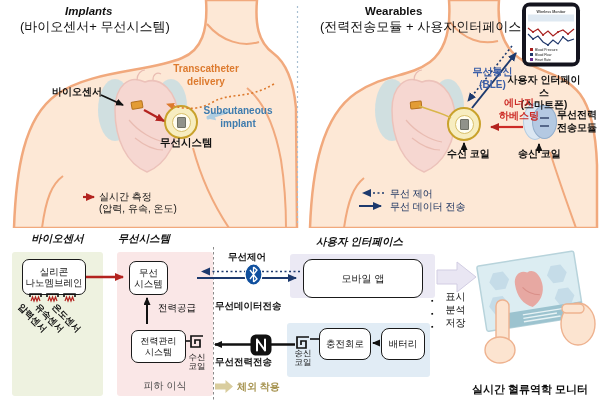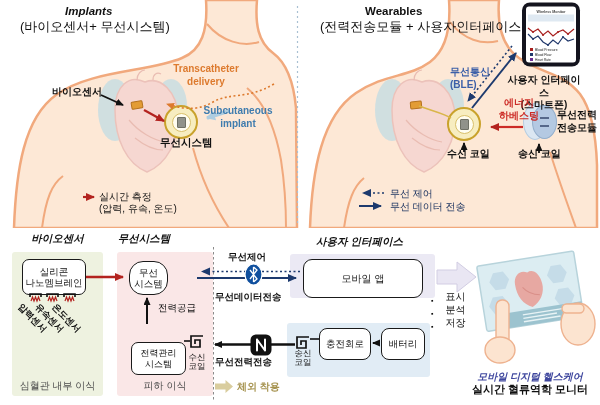--- a/index.html
+++ b/index.html
@@ -165,21 +165,21 @@
   <div class="lbl b blue ctr" style="left:198px;top:104px;width:80px;line-height:13px">
     <span>Subcutaneous</span><br>
     <span>implant</span>
   </div>
   <div class="lbl b" style="left:160px;top:136px;font-size:10.5px">무선시스템</div>
   <div class="lbl" style="left:99px;top:191px">실시간 측정</div>
   <div class="lbl" style="left:99px;top:203px">(압력, 유속, 온도)</div>
 
   <div class="lbl title" style="left:328px;top:5px">Wearables</div>
   <div class="lbl sub" style="left:320px;top:19px">(전력전송모듈 + 사용자인터페이스</div>
-  <div class="lbl b navy" style="left:450px;top:65px;width:57px;text-align:left;line-height:13px;color:#3c5fa8">
+  <div class="lbl b navy" style="left:464px;top:65px;width:57px;text-align:center;line-height:13px;color:#3c5fa8">
     <span>무선통신</span><br>
     <span>(BLE)</span>
   </div>
   <div class="lbl b ctr" style="left:503px;top:74px;width:82px;line-height:12.5px">
     <span>사용자 인터페이스</span><br>
     <span>(스마트폰)</span>
   </div>
   <div class="lbl b red ctr" style="left:492px;top:97px;width:54px;line-height:12.5px">
     <span>에너지</span><br>
     <span>하베스팅</span>
@@ -241,42 +241,41 @@
   </svg>
   <svg class="abs" style="left:63px;top:293px;z-index:5" width="13" height="10" viewBox="0 0 13 10">
     <path d="M1 4 V1 H12 V4" fill="none" stroke="#111" stroke-width="1.6"></path>
     <polyline points="2,8 3.5,4 5,8 6.5,4 8,8 9.5,4 11,8" fill="none" style="stroke:var(--accent_red)" stroke-width="1.2"></polyline>
   </svg>
 
   <div class="diag" style="left:24px;top:301px">압력센서</div>
   <div class="diag" style="left:41px;top:301px">유속센서</div>
   <div class="diag" style="left:58px;top:301px">온도센서</div>
 
-  <div class="lbl gray ctr" style="left:12px;top:380px;width:91px">심혈관 내부 이식</div>
-
-  <div class="box" style="left:129px;top:261px;width:37px;height:32px;border-radius:14px;font-size:9.5px">
+
+  <div class="box" style="left:129px;top:261px;width:37px;height:32px;border-radius:7px;font-size:9.5px">
     <span>무선</span>
     <span>시스템</span>
   </div>
   <div class="lbl" style="left:158px;top:302px;font-size:9.5px">전력공급</div>
-  <div class="box" style="left:131px;top:342px;width:53px;height:31px;border-radius:7px;font-size:9px">
+  <div class="box" style="left:131px;top:330px;width:53px;height:31px;border-radius:7px;font-size:9px">
     <span>전력관리</span>
     <span>시스템</span>
   </div>
   <svg class="abs" style="left:189px;top:334px;z-index:5" width="15" height="15" viewBox="0 0 15 15">
     <path d="M14 2 H2 V13 H11 V6 H6 V10" fill="none" stroke="#111" stroke-width="1.7"></path>
   </svg>
   <div class="coil-lbl" style="left:186px;top:353px;width:22px">
     <span>수신</span><br>
     <span>코일</span>
   </div>
   <div class="lbl gray ctr" style="left:117px;top:380px;width:96px">피하 이식</div>
 
   <div class="lbl" style="left:228px;top:251px;font-size:9.5px;font-weight:600">무선제어</div>
-  <div class="lbl" style="left:215px;top:291px;font-size:9.5px;font-weight:600">무선데이터전송</div>
+  <div class="lbl" style="left:215px;top:300px;font-size:9.5px;font-weight:600">무선데이터전송</div>
 
   <svg class="abs" style="left:244px;top:263px;z-index:6" width="19" height="23" viewBox="0 0 19 23">
     <ellipse cx="9.5" cy="11.5" rx="8.5" ry="10.5" style="fill:var(--bt_blue)" stroke="#fff" stroke-width="1.2"></ellipse>
     <path d="M9.5 4 V19 M9.5 4 L13 7 L6 16 M9.5 19 L13 16 L6 7" fill="none" stroke="#fff" stroke-width="1.3"></path>
   </svg>
 
   <div class="box" style="left:303px;top:259px;width:118px;height:37px;border-radius:9px;font-size:10px">
     <span>모바일 앱</span>
   </div>
 
@@ -333,16 +332,15 @@
       <rect x="58" y="73.5" width="37" height="1.4" fill="#e8f3f5"></rect>
     </g>
     <g fill="#fce4d0" stroke="#eeb28f" stroke-width="1.4">
       <ellipse cx="116" cy="78" rx="17" ry="21"></ellipse>
       <rect x="100" y="58" width="22" height="9" rx="4.5"></rect>
       <rect x="34" y="54" width="13" height="52" rx="6"></rect>
       <ellipse cx="38" cy="104" rx="15" ry="13"></ellipse>
     </g>
   </svg>
 
-  <div class="lbl b it capblue ctr" style="left:468px;top:371px;width:124px">모바일 디지털 헬스케어</div>
   <div class="lbl b ctr" style="left:460px;top:383px;width:140px;font-size:11px">실시간 혈류역학 모니터</div>
 
 </div>
 
 </body></html>

